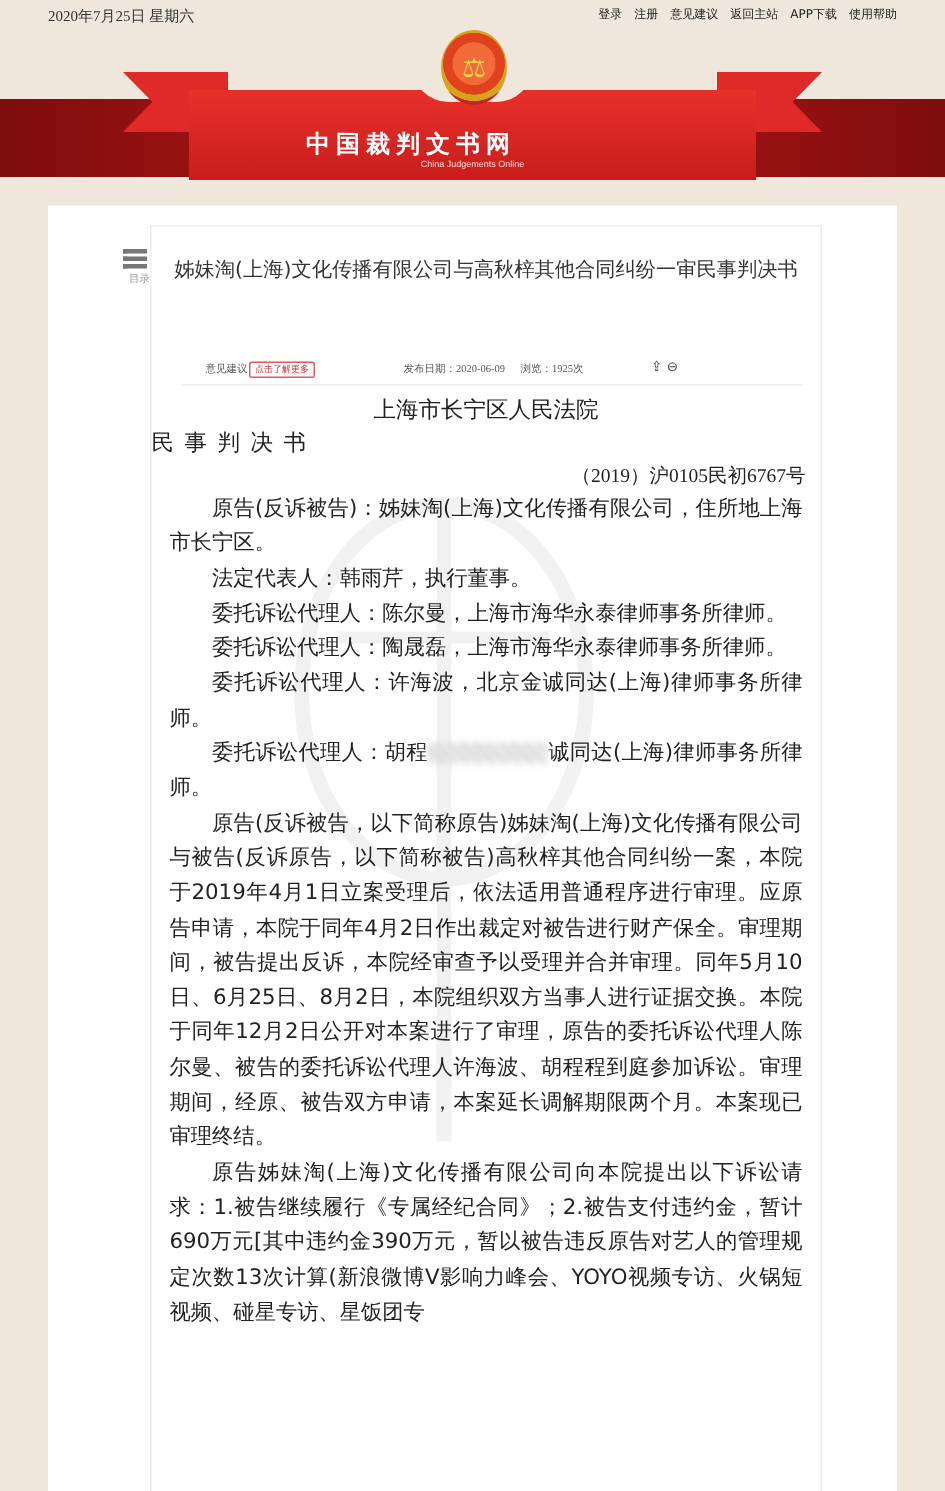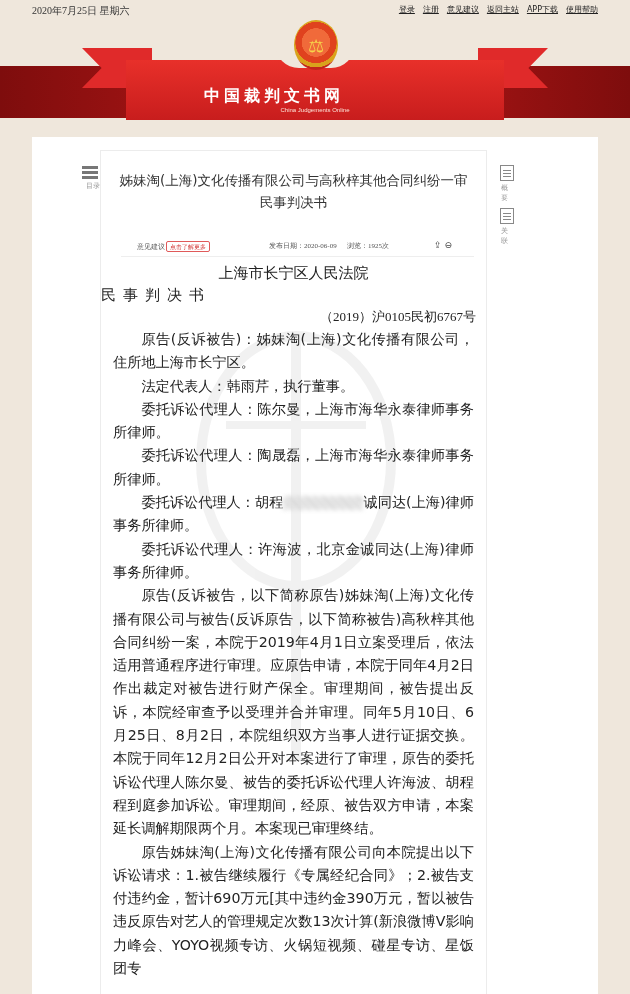--- a/index.html
+++ b/index.html
@@ -10,21 +10,21 @@
     color: #222;
     position: relative;
   }
   
   .topbar {
     position: absolute; left: 0; top: 0; width: 630px; height: 18px;
     font-size: 8px; color: #333;
   }
   .topbar .date { position: absolute; left: 32px; top: 4px; font-family: Liberation Serif, serif; font-size: 10px; }
   .topbar .links { position: absolute; right: 32px; top: 4px; display: flex; gap: 8px; }
-  .topbar .links a { color: #222; text-decoration: underline; font-size: 8px; cursor: pointer; }
+  .topbar .links a { color: #222; font-size: 8px; cursor: pointer; }
 
   
   .banner { position: absolute; left: 0; top: 18px; width: 630px; height: 104px; }
   .band-left {
     position: absolute; left: 0; top: 48px; width: 140px; height: 52px;
     background: linear-gradient(90deg, #7e0d0d, #9a1212);
   }
   .band-right {
     position: absolute; right: 0; top: 48px; width: 140px; height: 52px;
     background: linear-gradient(270deg, #7e0d0d, #9a1212);
@@ -83,21 +83,21 @@
     display: block; width: 14px; height: 16px; margin: 0 auto 2px;
     border: 1.5px solid #888; position: relative;
   }
   .icon-doc::before, .icon-doc::after {
     content: ""; position: absolute; left: 2px; right: 2px; height: 1px; background: #888;
   }
   .icon-doc::before { top: 4px; box-shadow: 0 3px 0 #888; }
   .icon-doc::after { top: 10px; }
 
   .doc {
-    position: absolute; left: 100px; top: 150px; width: 387px; height: 844px;
+    position: absolute; left: 100px; top: 150px; width: 448px; height: 844px;
     border: 1px solid #ececec; border-bottom: none; background: #fff;
     overflow: hidden;
   }
   .doc-title {
     position: absolute; left: 12px; right: 12px; top: 18px;
     text-align: center; font-size: 13.5px; line-height: 22px; color: #333;
   }
   .meta {
     position: absolute; left: 36px; right: 12px; top: 90px; height: 12px;
     font-size: 7px; color: #555;
@@ -216,18 +216,18 @@
 
   <div class="court">上海市长宁区人民法院</div>
   <div class="doctype">民事判决书</div>
   <div class="caseno">（2019）沪0105民初6767号</div>
 
   <div class="body">
     <p>原告(反诉被告)：姊妹淘(上海)文化传播有限公司，住所地上海市长宁区。</p>
     <p>法定代表人：韩雨芹，执行董事。</p>
     <p>委托诉讼代理人：陈尔曼，上海市海华永泰律师事务所律师。</p>
     <p>委托诉讼代理人：陶晟磊，上海市海华永泰律师事务所律师。</p>
+    <p>委托诉讼代理人：许海波，北京金诚同达(上海)律师事务所律师。</p>
     <p><span>委托诉讼代理人：胡程</span><span class="blur"></span><span>诚同达(上海)律师事务所律师。</span></p>
-    <p>委托诉讼代理人：许海波，北京金诚同达(上海)律师事务所律师。</p>
     <p>原告(反诉被告，以下简称原告)姊妹淘(上海)文化传播有限公司与被告(反诉原告，以下简称被告)高秋梓其他合同纠纷一案，本院于2019年4月1日立案受理后，依法适用普通程序进行审理。应原告申请，本院于同年4月2日作出裁定对被告进行财产保全。审理期间，被告提出反诉，本院经审查予以受理并合并审理。同年5月10日、6月25日、8月2日，本院组织双方当事人进行证据交换。本院于同年12月2日公开对本案进行了审理，原告的委托诉讼代理人陈尔曼、被告的委托诉讼代理人许海波、胡程程到庭参加诉讼。审理期间，经原、被告双方申请，本案延长调解期限两个月。本案现已审理终结。</p>
     <p>原告姊妹淘(上海)文化传播有限公司向本院提出以下诉讼请求：1.被告继续履行《专属经纪合同》；2.被告支付违约金，暂计690万元[其中违约金390万元，暂以被告违反原告对艺人的管理规定次数13次计算(新浪微博V影响力峰会、YOYO视频专访、火锅短视频、碰星专访、星饭团专</p>
   </div>
 </div>
 
 </body></html>

